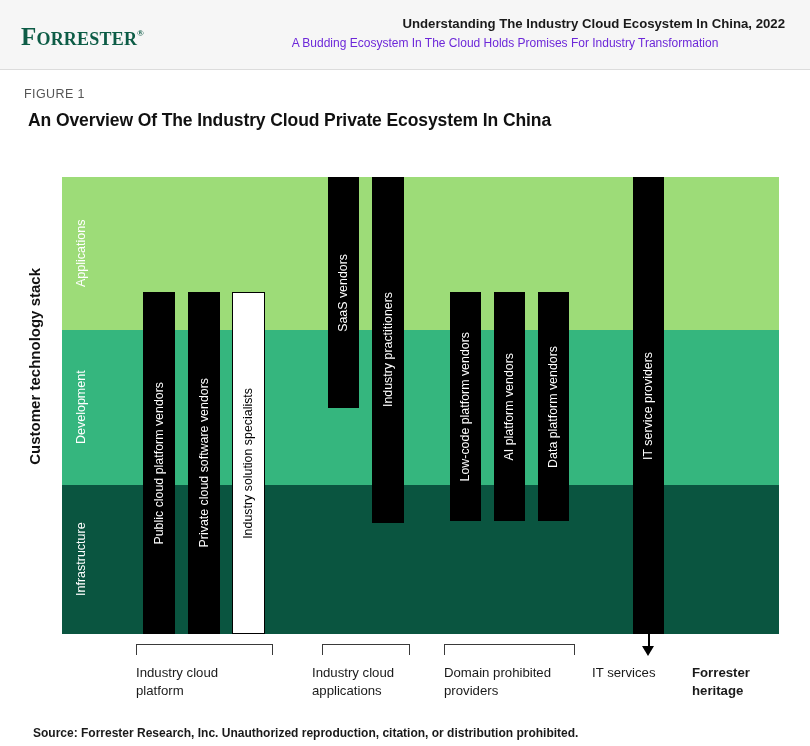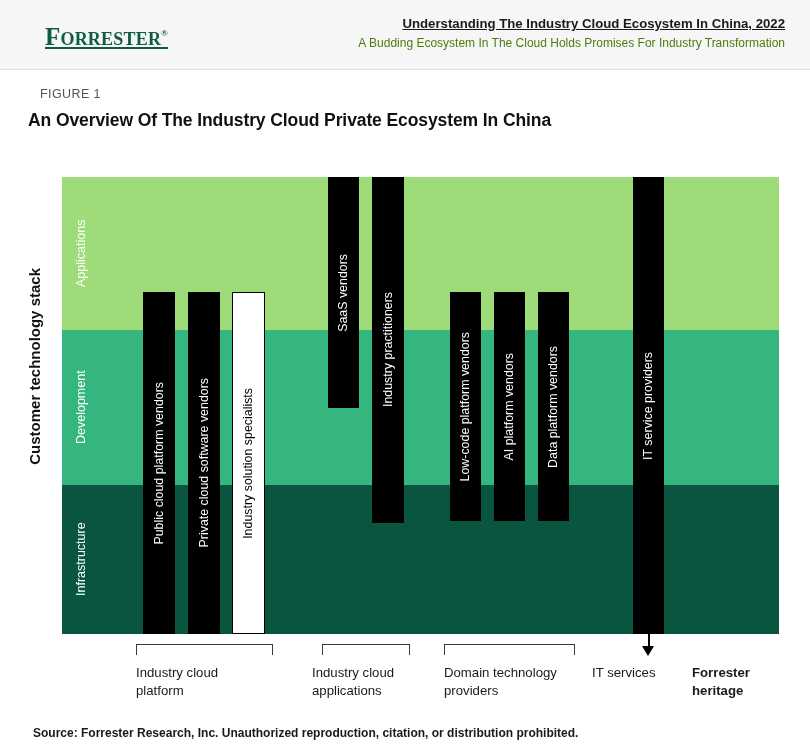--- a/index.html
+++ b/index.html
@@ -19,61 +19,59 @@
   
   .header {
     position: absolute;
     left: 0; top: 0;
     width: 810px; height: 69px;
     background: #f6f6f6;
     border-bottom: 1px solid #dcdcdc;
   }
   .brand {
     position: absolute;
-    left: 45px; top: 24px;
+    left: 21px; top: 24px;
     font-family: "Liberation Serif", serif;
     font-size: 25px;
     font-weight: bold;
     letter-spacing: 0.2px;
     color: #0d5c46;
     font-variant: small-caps;
     line-height: 1;
-    text-decoration: underline;
   }
   .brand .reg {
     font-size: 9px;
     vertical-align: super;
     font-variant: normal;
   }
   .doc-title {
     position: absolute;
     right: 25px; top: 16px;
     width: 560px;
     text-align: right;
     font-size: 13.2px;
     font-weight: bold;
     color: #1a1a1a;
     line-height: 1.25;
-    text-decoration: underline;
   }
   .doc-subtitle {
     position: absolute;
     right: 25px; top: 36px;
     width: 560px;
-    text-align: right;
+    text-align: center;
     font-size: 12px;
     font-weight: normal;
-    color: #4d7c0f;
+    color: #6d28d9;
     line-height: 1.3;
   }
 
   
   .figure-label {
     position: absolute;
-    left: 40px; top: 87px;
+    left: 24px; top: 87px;
     font-size: 12.5px;
     color: #555555;
     letter-spacing: 0.4px;
   }
   .figure-title {
     position: absolute;
     left: 28px; top: 110px;
     font-size: 17.5px;
     font-weight: bold;
     color: #111111;
@@ -252,21 +250,21 @@
         <div>Industry cloud</div>
         <div>platform</div>
       </div>
       <div class="bracket" style="left: 322px; top: 644px; width: 88px;"></div>
       <div class="group-label" style="left: 312px; top: 664px; width: 108px;">
         <div>Industry cloud</div>
         <div>applications</div>
       </div>
       <div class="bracket" style="left: 444px; top: 644px; width: 131px;"></div>
       <div class="group-label" style="left: 444px; top: 664px; width: 131px;">
-        <div>Domain technology</div>
+        <div>Domain prohibited</div>
         <div>providers</div>
       </div>
       <div class="group-label" style="left: 592px; top: 664px; width: 100px;">
         <div>IT services</div>
       </div>
       <div class="group-label bold" style="left: 692px; top: 664px; width: 92px;">
         <div>Forrester</div>
         <div>heritage</div>
       </div>
     </div>

